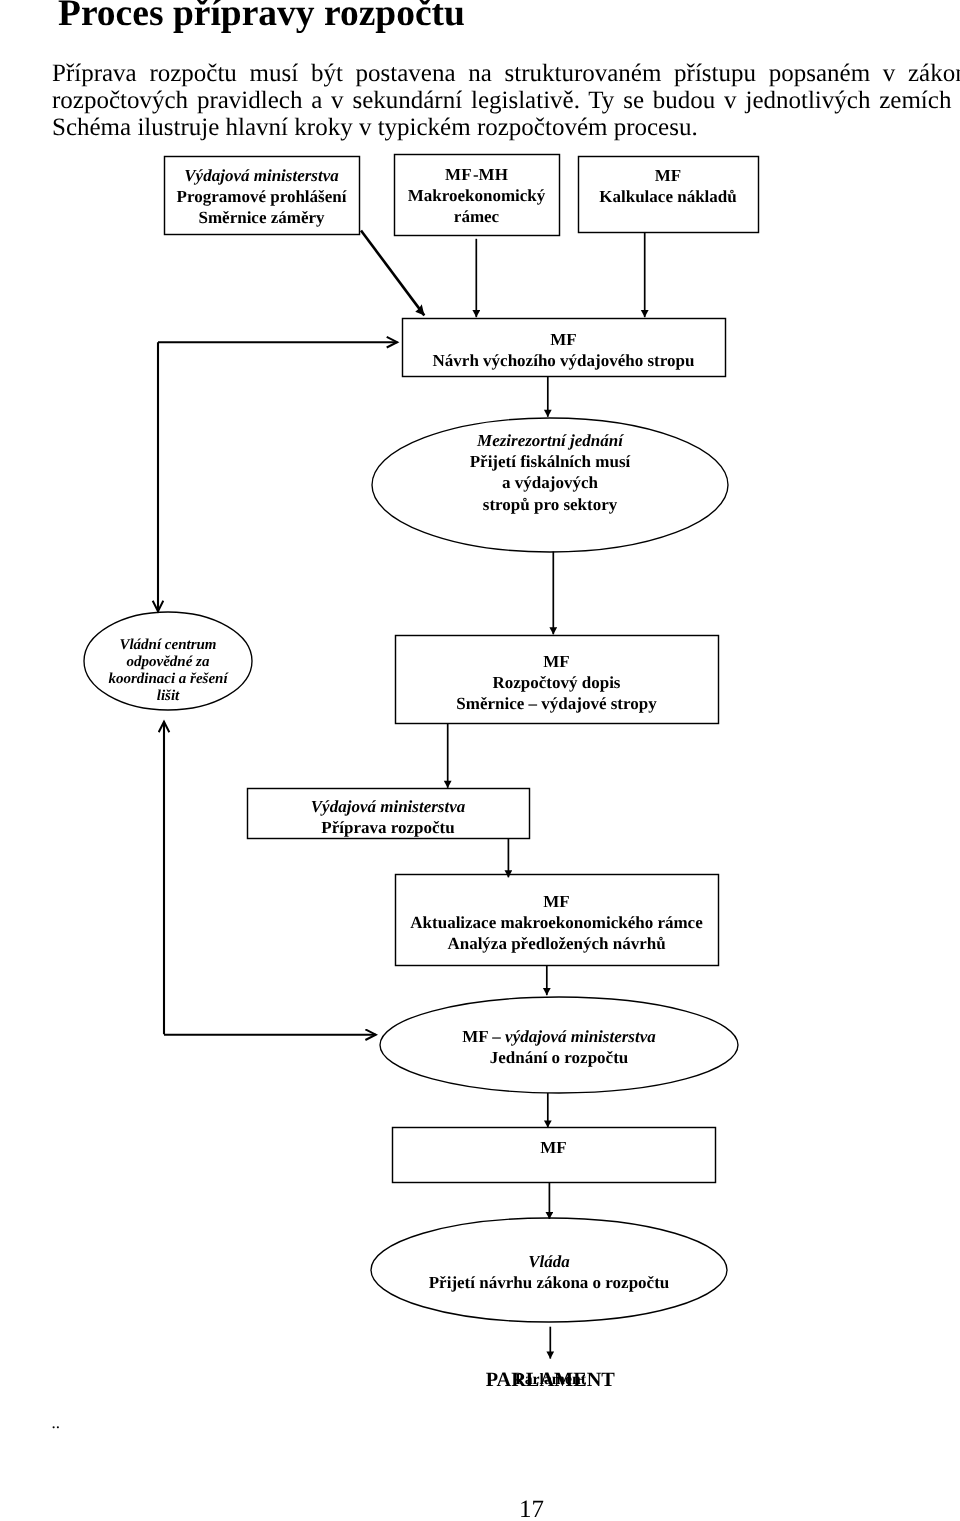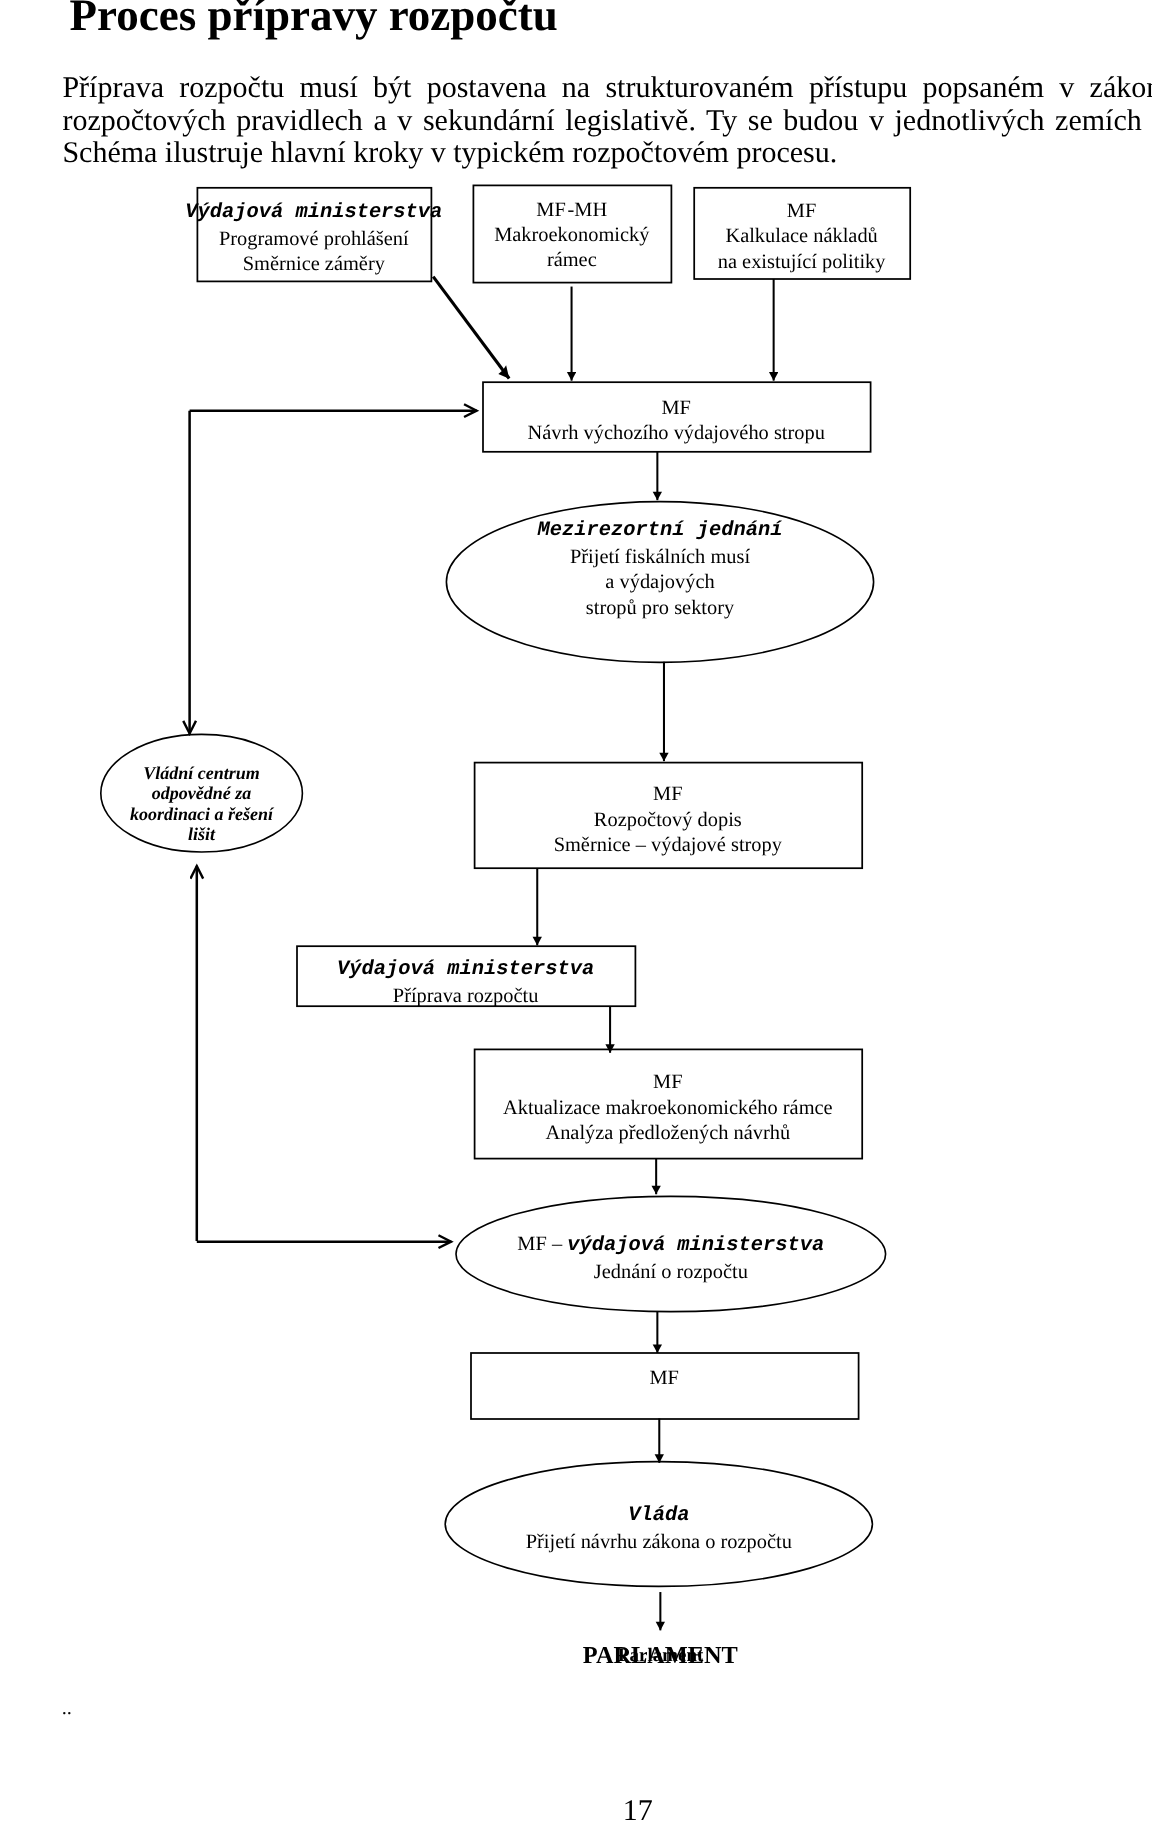--- a/index.html
+++ b/index.html
@@ -10,23 +10,23 @@
   #doc-title{position:absolute;left:10px;top:-8px;margin:0;font-size:37.5px;font-weight:bold;
              white-space:nowrap;line-height:44px;}
   #intro{position:absolute;left:4px;top:61px;margin:0;width:952px;font-size:25px;
          line-height:26.8px;text-align:justify;}
   svg#flow{position:absolute;left:0;top:0;width:960px;height:1521px;overflow:visible;}
   .shape-rect{fill:#ffffff;stroke:#000000;stroke-width:1.45;}
   .shape-ellipse{fill:#ffffff;stroke:#000000;stroke-width:1.35;}
   .nlabel{position:absolute;text-align:center;font-size:17px;line-height:21.2px;
           font-weight:bold;white-space:nowrap;}
   .nlabel.small{font-size:15px;line-height:16.8px;font-weight:normal;font-style:italic;}
-  .nlabel .bi{font-style:italic;font-weight:bold;font-family:Liberation Mono, monospace;}
+  .nlabel .bi{font-style:italic;font-weight:bold;}
   .nlabel .i{font-style:italic;font-weight:bold;}
-  .nlabel .b{font-style:normal;font-weight:normal;}
+  .nlabel .b{font-style:normal;font-weight:bold;}
   .ovl{position:absolute;white-space:nowrap;font-weight:bold;line-height:1.0;}
   #footer-marks{position:absolute;left:3.4px;top:1414px;font-size:17px;line-height:17px;}
   #page-number{position:absolute;left:3.5px;top:1497px;width:960px;text-align:center;font-size:25px;line-height:25px;}
 </style>
 </head>
 <body>
 
 <div id="page">
 
   <h1 id="doc-title">Proces přípravy rozpočtu</h1>
@@ -86,21 +86,20 @@
       <div><span class="b">Směrnice záměry</span></div>
     </div>
     <div class="nlabel" style="left: 178.5px; top: 163.6px; width: 500px;">
       <div><span class="b">MF -MH</span></div>
       <div><span class="b">Makroekonomický</span></div>
       <div><span class="b">rámec</span></div>
     </div>
     <div class="nlabel" style="left: 370px; top: 164.8px; width: 500px;">
       <div><span class="b">MF</span></div>
       <div><span class="b">Kalkulace nákladů</span></div>
-      <div><span class="b">na existující politiky</span></div>
     </div>
     <div class="nlabel" style="left: 265.5px; top: 329px; width: 500px;">
       <div><span class="b">MF</span></div>
       <div><span class="b">Návrh výchozího výdajového stropu</span></div>
     </div>
     <div class="nlabel" style="left: 252px; top: 430px; width: 500px;">
       <div><span class="bi">Mezirezortní jednání</span></div>
       <div><span class="b">Přijetí fiskálních musí</span></div>
       <div><span class="b">a výdajových</span></div>
       <div><span class="b">stropů pro sektory</span></div>

